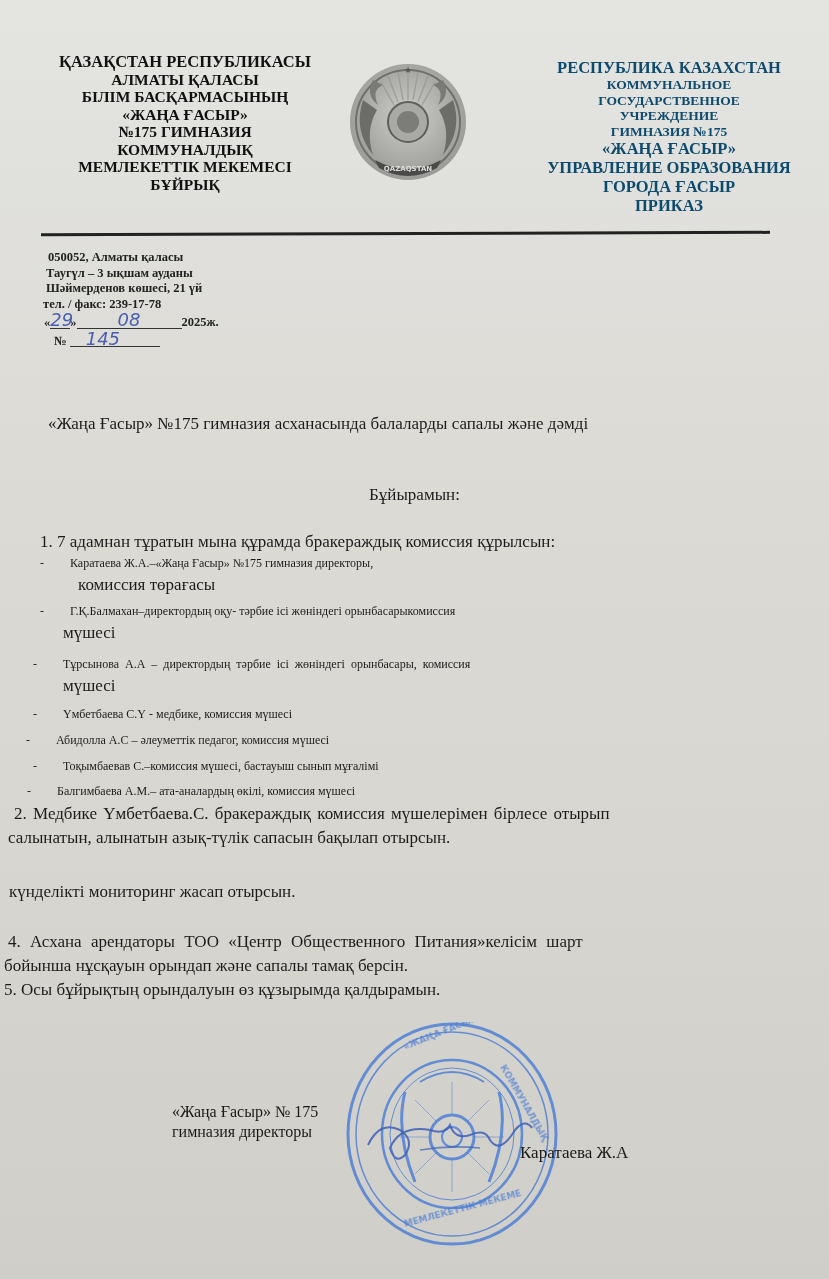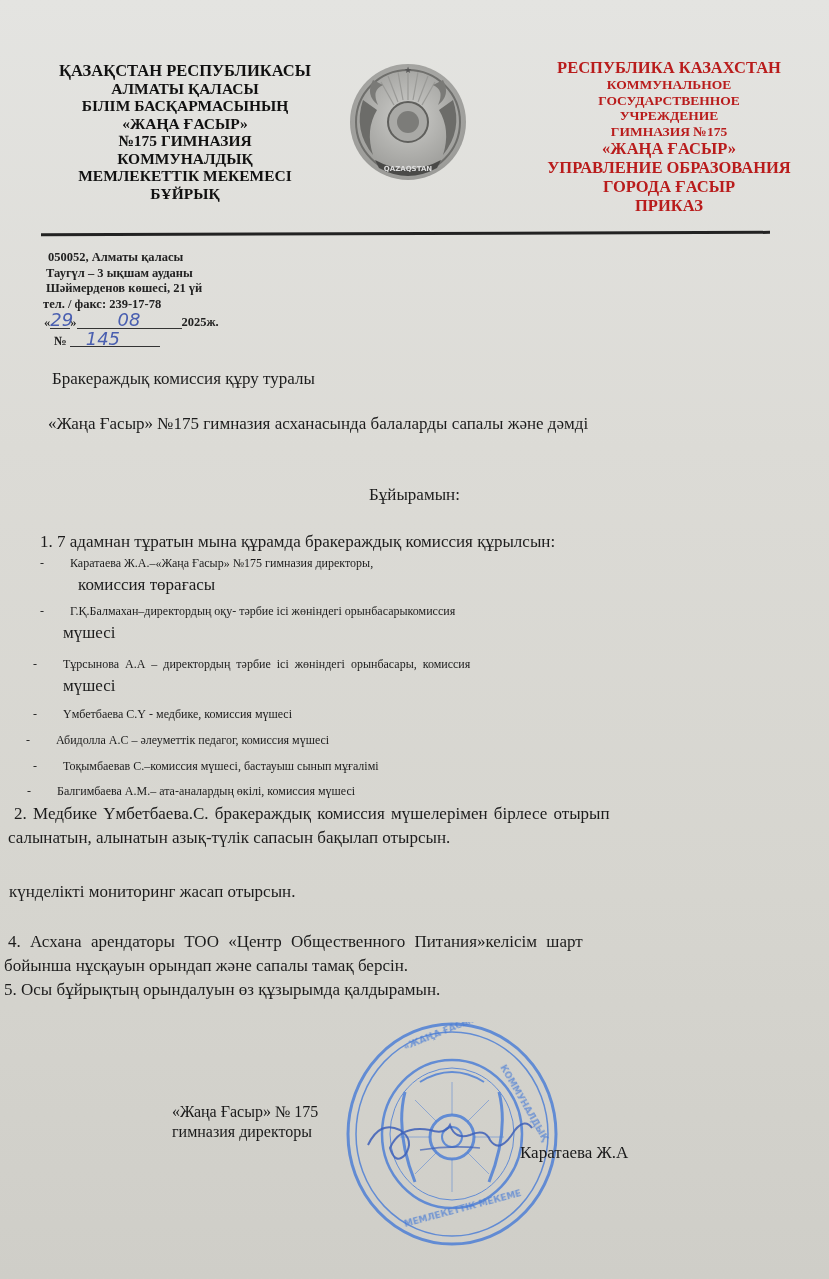--- a/index.html
+++ b/index.html
@@ -7,28 +7,28 @@
   body {
     background: linear-gradient(180deg, #e4e4e1 0%, #dcdbd6 35%, #d6d5cf 70%, #cfcec8 100%);
     font-family: "Liberation Serif", serif;
     color: #1a1a1a;
     position: relative;
   }
   .page { position: absolute; left: 0; top: 0; width: 829px; height: 1279px; }
 
   
   .hdr-left {
-    position: absolute; left: 40px; top: 62px; width: 290px;
+    position: absolute; left: 40px; top: 53px; width: 290px;
     text-align: center; font-weight: bold; font-size: 15.5px; line-height: 17.5px;
     color: #111;
   }
   .hdr-left div:first-child { font-size: 16.5px; }
   .hdr-right {
     position: absolute; left: 524px; top: 58px; width: 290px;
-    text-align: center; font-weight: bold; color: #b91c1c;
+    text-align: center; font-weight: bold; color: #0c4a6e;
   }
   .hdr-right .l1 { font-size: 16.5px; line-height: 19px; }
   .hdr-right .sm { font-size: 13.5px; line-height: 15.5px; }
   .hdr-right .lg { font-size: 16.5px; line-height: 19px; }
 
   .emblem {
     position: absolute; left: 343px; top: 60px; width: 130px; height: 128px;
   }
   .rule {
     position: absolute; left: 41px; top: 232px; width: 729px; height: 3px;
@@ -131,21 +131,20 @@
     <div class="line" style="margin-left:-3px">тел. / факс: 239-17-78</div>
     <div class="line" style="margin-left:-2px">
       <span>«</span><span class="uline hand" style="width:20px;text-align:center">29</span><span>»</span><span class="uline hand" style="width:105px;text-align:center">08</span><span>2025ж.</span>
     </div>
     <div class="line" style="padding-left:8px">
       <span>№</span>
       <span class="uline hand" style="width:90px;padding-left:16px">145</span>
     </div>
   </div>
 
-  <div class="t subject">Бракераждық комиссия құру туралы</div>
   <div class="t preamble">
     <div>«Жаңа Ғасыр» №175 гимназия асханасында балаларды сапалы және дәмді</div>
   </div>
   <div class="t orderword">Бұйырамын:</div>
 
   <div class="t item1">1. 7 адамнан тұратын мына құрамда бракераждық комиссия құрылсын:</div>
 
   <div class="member" style="left:40px;top:553px">
     <span class="dash">-</span><span>Каратаева Ж.А.–«Жаңа Ғасыр» №175 гимназия директоры,</span>
   </div>

